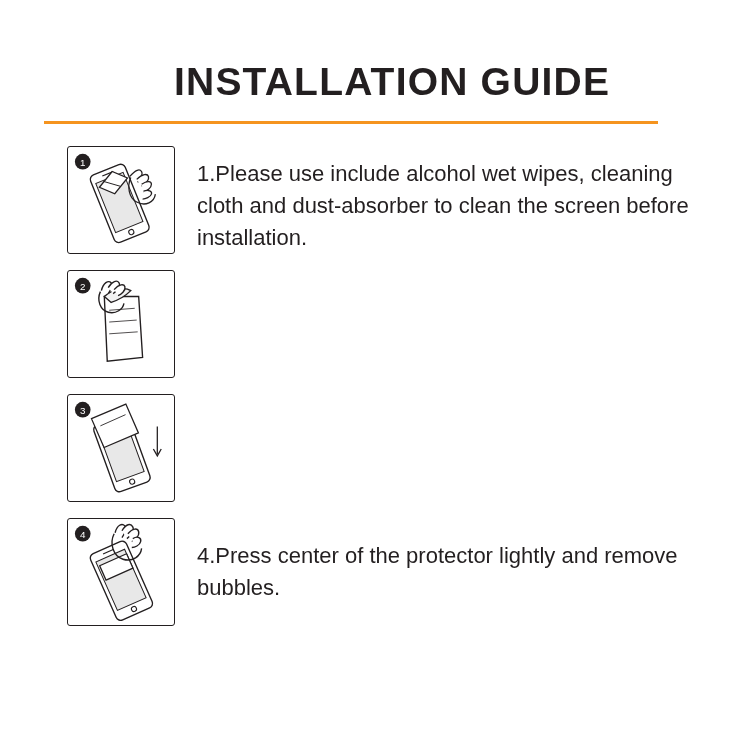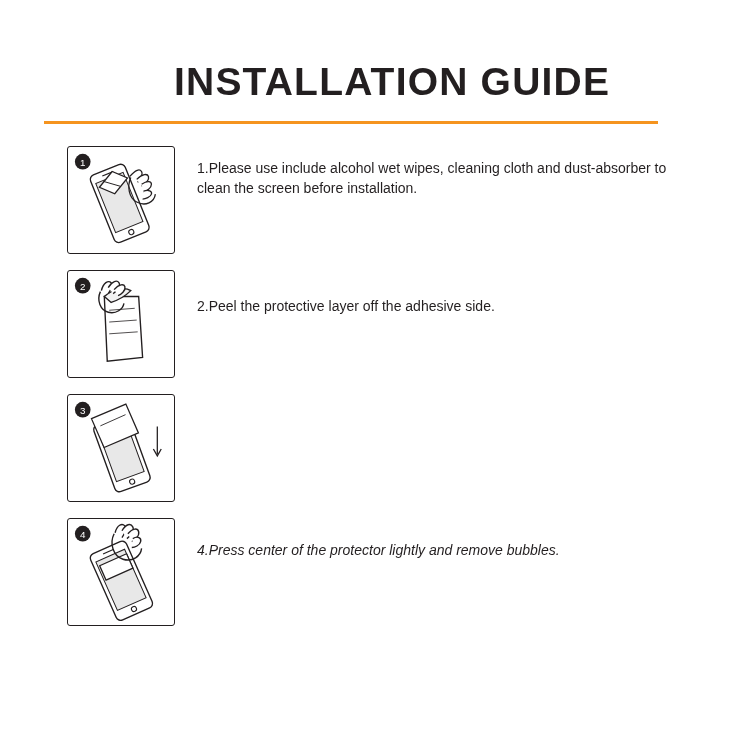--- a/index.html
+++ b/index.html
@@ -60,34 +60,34 @@
     margin-left: 23px;
   }
   .step-figure svg {
     display: block;
     width: 100%;
     height: 100%;
   }
   .step-text {
     flex: 1 1 auto;
     padding-left: 22px;
-    font-size: 14px;
+    font-size: 22px;
     line-height: 1.45;
     color: #231f20;
     padding-top: 14px;
     padding-right: 4px;
   }
   .step-text .num {
     white-space: nowrap;
   }
   
   .step.s1 .step-text { padding-top: 12px; }
   .step.s2 .step-text { padding-top: 26px; }
   .step.s3 .step-text { padding-top: 20px; }
-  .step.s4 .step-text { padding-top: 22px; font-style: italic; }
+  .step.s4 .step-text { padding-top: 22px; }
 
   .step.s1 { margin-bottom: 16px; }
   .step.s2 { margin-bottom: 16px; }
   .step.s3 { margin-bottom: 16px; }
 </style>
 </head>
 <body>
 
 <div class="page">
 
@@ -145,23 +145,20 @@
 
             <path d="M34 20 C36 12 41 9 44 12 C46 15 43 20 41 23" fill="#ffffff"></path>
             <path d="M41 17 C45 10 50 9 52 12 C54 16 49 21 46 23" fill="#ffffff"></path>
             <path d="M47 19 C52 13 57 13 58 16 C59 20 54 24 51 25" fill="#ffffff"></path>
             <path d="M33 21 C29 30 33 40 41 42 C49 44 56 39 57 33" fill="none"></path>
           </g>
           <circle cx="15" cy="15" r="8" fill="#231f20"></circle>
           <text x="15" y="19.2" font-family="Liberation Sans, sans-serif" font-size="10" fill="#ffffff" text-anchor="middle">2</text>
         </svg>
       </div>
-      <div class="step-text">
-        <span class="num">2.</span><span>Peel the protective layer off the adhesive side.</span>
-      </div>
     </div>
 
     <div class="step s3">
       <div class="step-figure">
         <svg viewBox="0 0 108 108" xmlns="http://www.w3.org/2000/svg">
           <g fill="none" stroke="#231f20" stroke-width="1.4">
 
             <g transform="rotate(-20 54 60)">
               <rect x="36" y="24" width="38" height="72" rx="5" ry="5" fill="#ffffff"></rect>
               <rect x="40" y="33" width="30" height="52" fill="#e8e8e8" stroke="#231f20" stroke-width="1"></rect>

